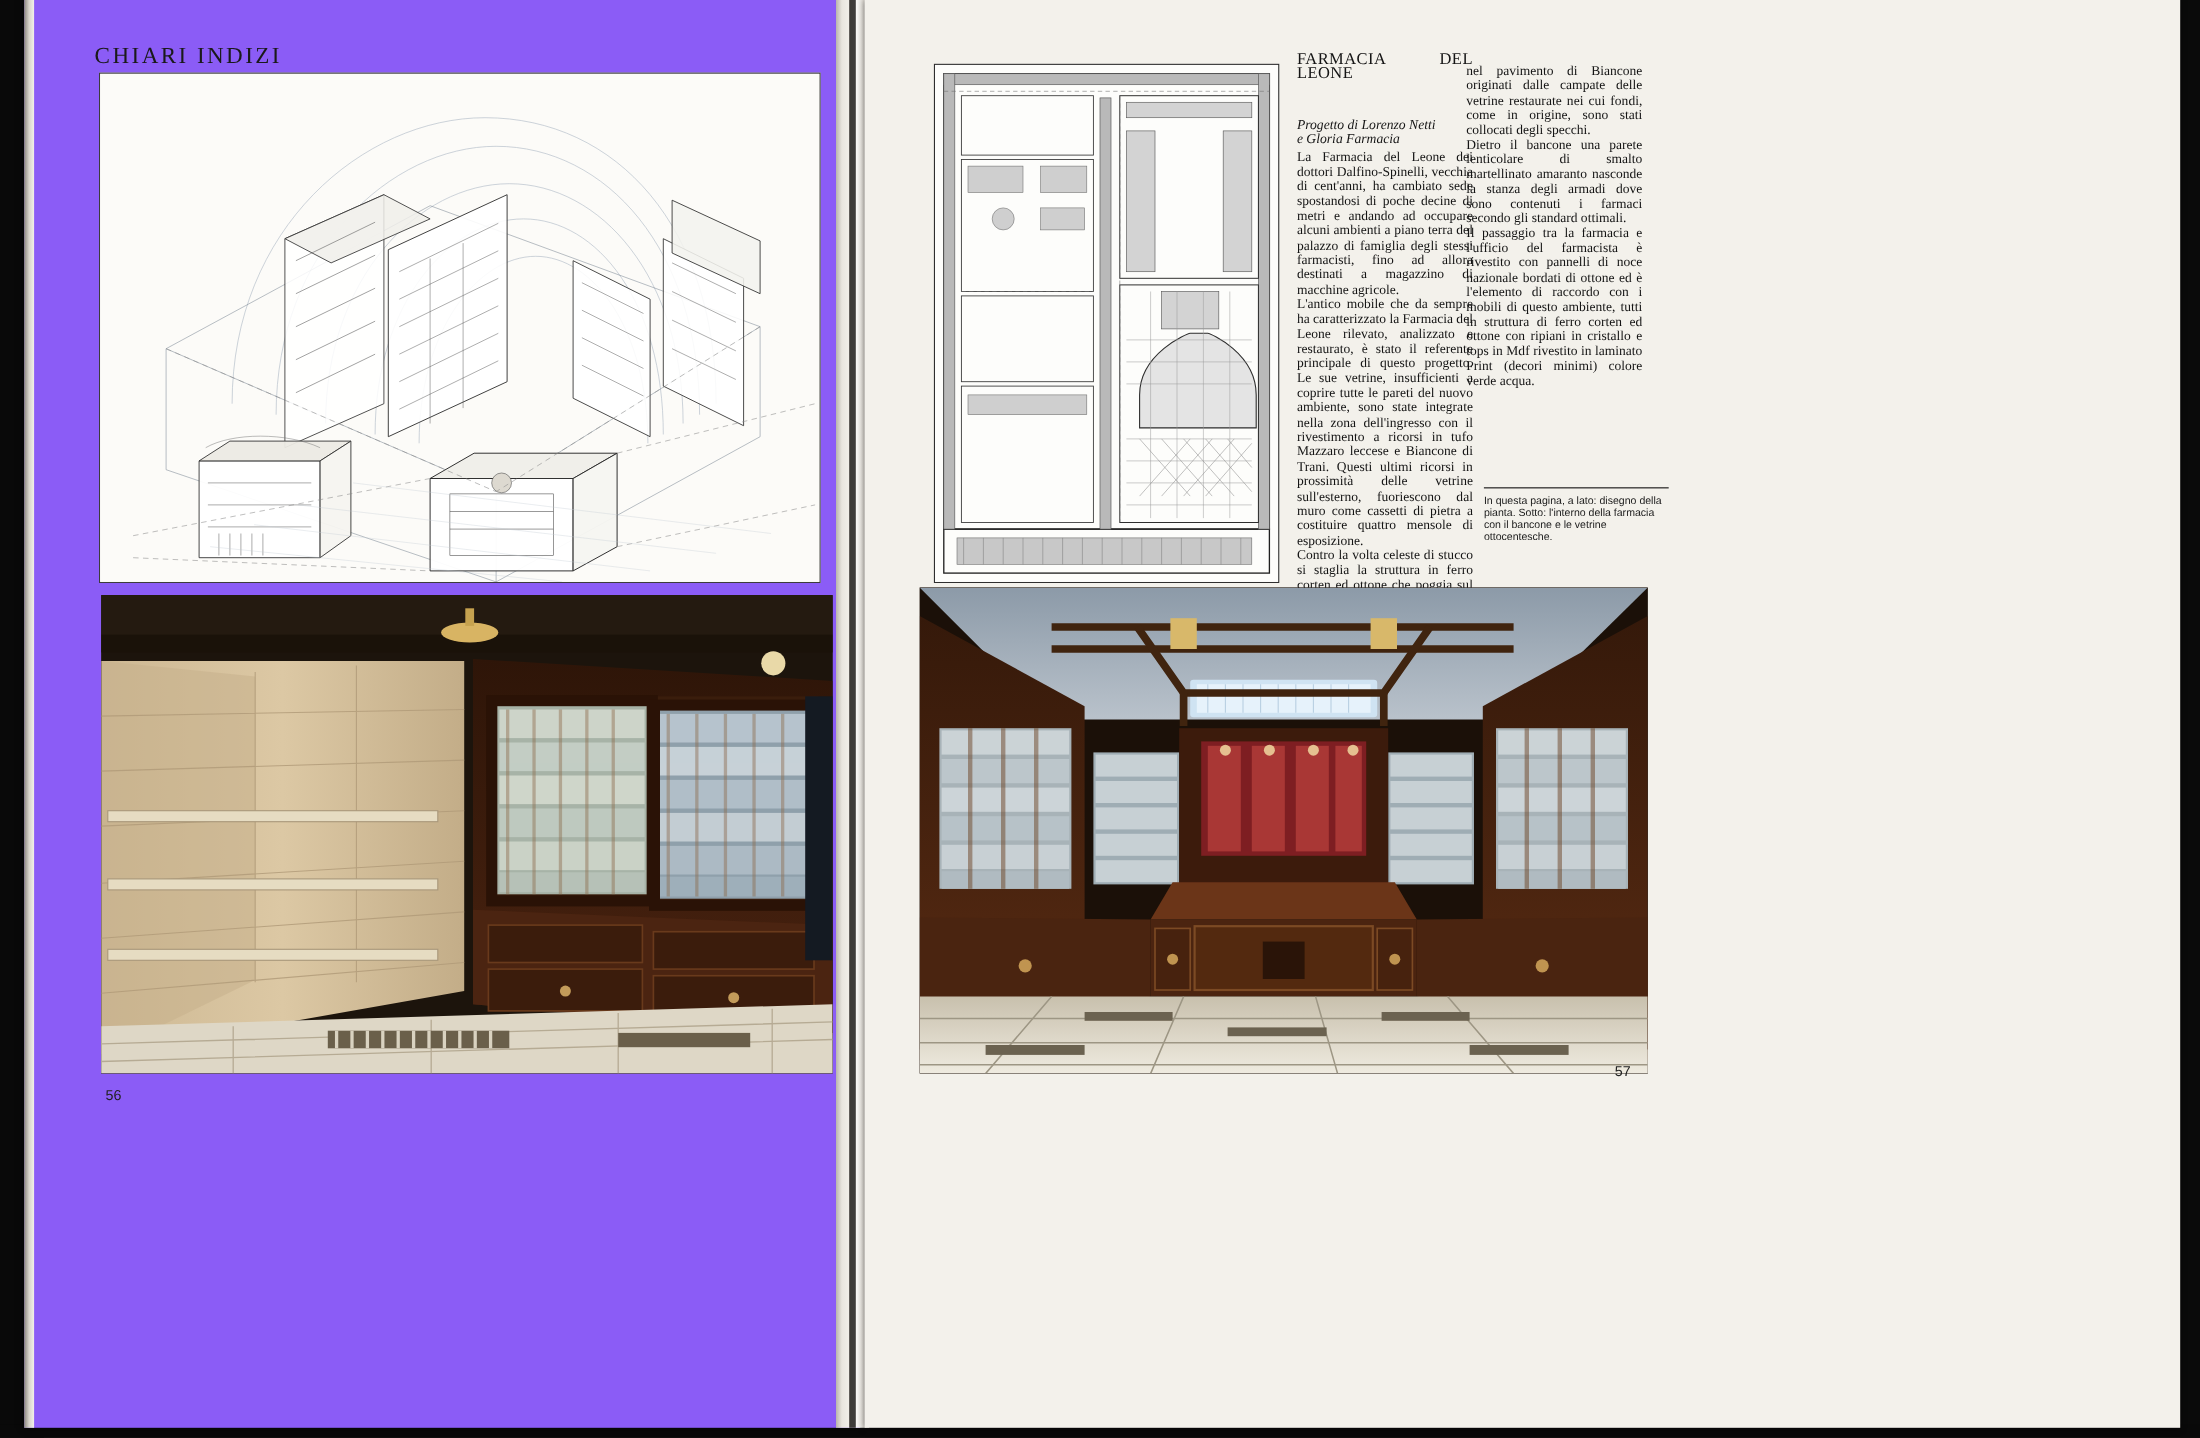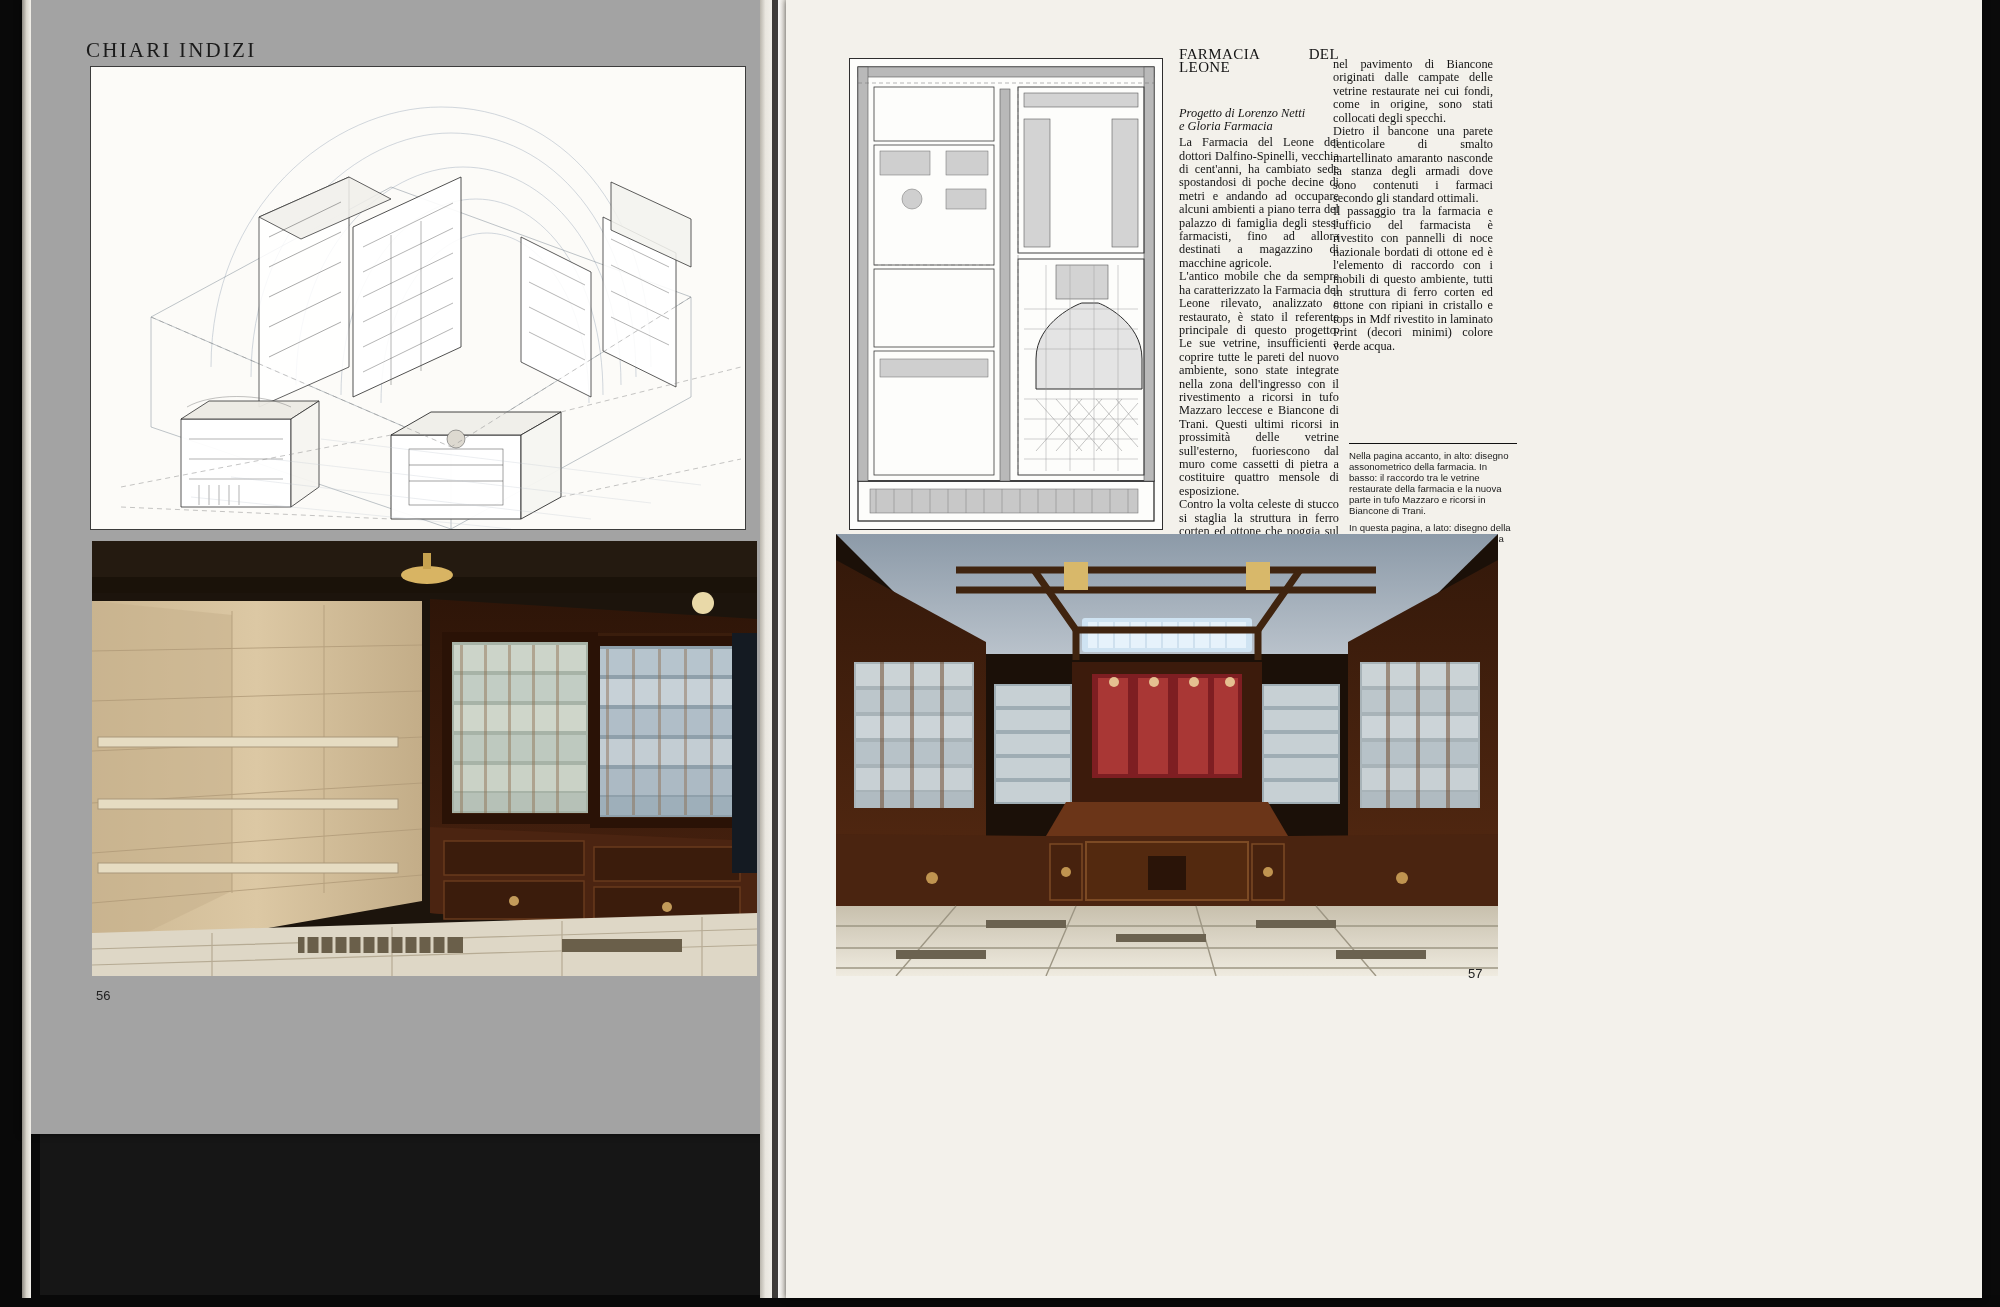--- a/index.html
+++ b/index.html
@@ -6,21 +6,21 @@
   body{width:2000px;height:1307px;overflow:hidden;font-family:"Liberation Serif",serif;}
   .spread{position:relative;width:2000px;height:1307px;background:#161616;}
 
   
   .bg-left{position:absolute;left:0;top:0;width:40px;height:1307px;background:#090909;}
   .bg-right{position:absolute;right:0;top:0;width:18px;height:1307px;background:#0a0a0a;}
   .bg-bottom{position:absolute;left:0;bottom:0;width:2000px;height:12px;background:#090909;}
 
   
   .page{position:absolute;top:0;background:#f4f2ec;box-shadow:0 0 6px rgba(0,0,0,.6);}
-  .page-left{left:22px;width:760px;height:1134px;background:#a3a3a3;}
+  .page-left{left:22px;width:760px;height:1298px;background:#8b5cf6;}
   .page-right{left:786px;width:1196px;height:1298px;background:#f3f1eb;}
   .gutter{position:absolute;left:760px;top:0;width:30px;height:1298px;
           background:linear-gradient(to right,#b9b5ac 0%,#e9e6df 18%,#f3f1eb 45%,#ffffff 55%,#e6e3dc 80%,#c9c5bc 100%);}
   .gutter-dark{position:absolute;left:772px;top:0;width:6px;height:1298px;background:#1d1b19;opacity:.85;}
 
   .page-edge{position:absolute;left:22px;top:0;width:9px;height:1298px;
              background:linear-gradient(to right,#8d8981,#d8d4cb,#f2f0ea);}
 
   
   .title{position:absolute;left:64px;top:38px;font-size:21px;letter-spacing:2.2px;color:#1a1a1a;
@@ -345,21 +345,20 @@
   </div>
 
   <div class="col col2">
     <div style="white-space:pre-line;">nel pavimento di Biancone originati dalle campate delle vetrine restaurate nei cui fondi, come in origine, sono stati collocati degli specchi.
 Dietro il bancone una parete lenticolare di smalto martellinato amaranto nasconde la stanza degli armadi dove sono contenuti i farmaci secondo gli standard ottimali.
 Il passaggio tra la farmacia e l'ufficio del farmacista è rivestito con pannelli di noce nazionale bordati di ottone ed è l'elemento di raccordo con i mobili di questo ambiente, tutti in struttura di ferro corten ed ottone con ripiani in cristallo e tops in Mdf rivestito in laminato Print (decori minimi) colore verde acqua.</div>
   </div>
 
   <div class="rule"></div>
   <div class="caption">
-    <p>Nella pagina accanto, in alto: disegno assonometrico della farmacia. In basso: il raccordo tra le vetrine restaurate della farmacia e la nuova parte in tufo Mazzaro e ricorsi in Biancone di Trani.</p>
     <p>In questa pagina, a lato: disegno della pianta. Sotto: l'interno della farmacia con il bancone e le vetrine ottocentesche.</p>
   </div>
 
   <div class="photo photo-right">
     <svg viewBox="0 0 662 442" preserveAspectRatio="none" width="662" height="442">
       <defs>
         <linearGradient id="woodr" x1="0" y1="0" x2="0" y2="1">
           <stop offset="0" stop-color="#35190a"></stop>
             <stop offset="1" stop-color="#5a2c13"></stop>
         </linearGradient>

